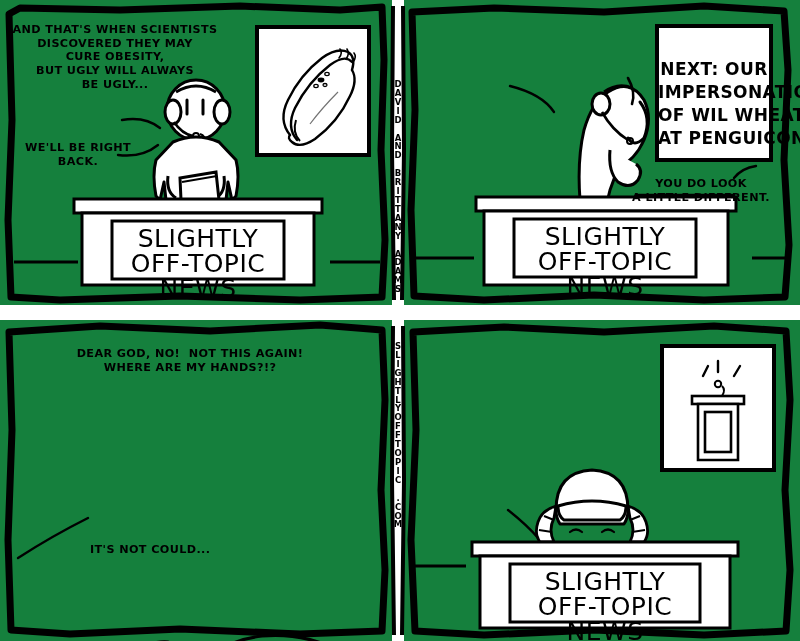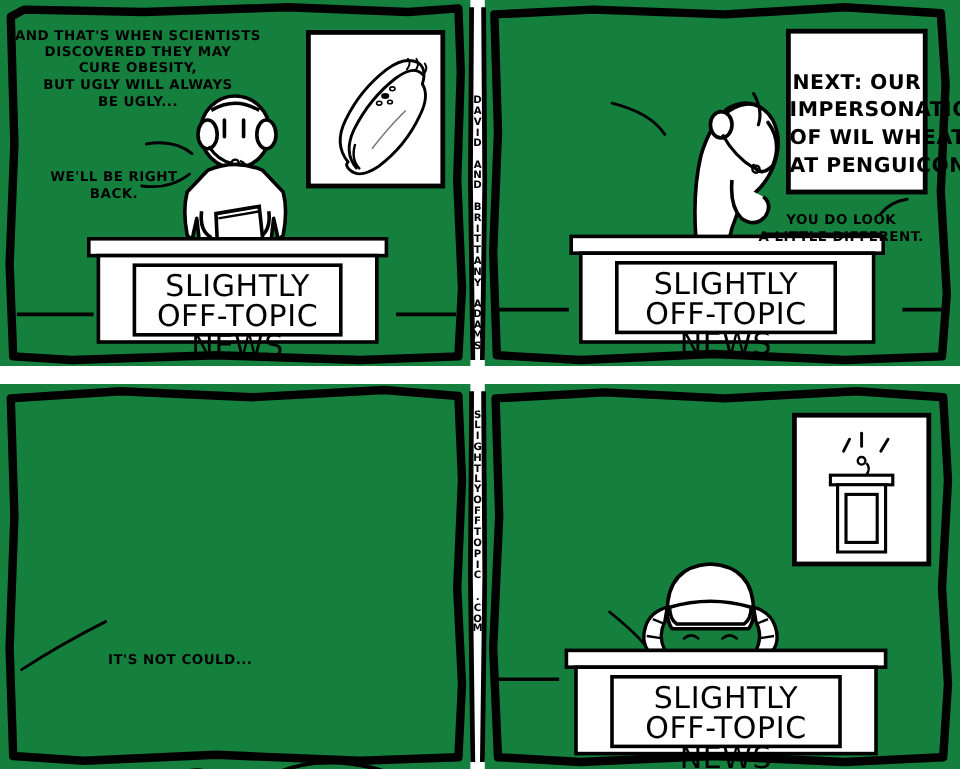--- a/index.html
+++ b/index.html
@@ -136,21 +136,21 @@
       <path d="M122,120 Q145,116 160,128" fill="none" stroke="#000" stroke-width="2.4" stroke-linecap="round"></path>
       <path d="M118,155 Q142,158 158,145" fill="none" stroke="#000" stroke-width="2.4" stroke-linecap="round"></path>
     </svg>
 
     <div class="comic-text dialog" style="left:10px; top:23px; width:210px;">AND THAT'S WHEN SCIENTISTS
 DISCOVERED THEY MAY
 CURE OBESITY,
 BUT UGLY WILL ALWAYS
 BE UGLY...</div>
 
-    <div class="comic-text dialog" style="left:18px; top:141px; width:120px;margin-left:17px;">WE'LL BE RIGHT
+    <div class="comic-text dialog" style="left:18px; top:141px; width:120px;">WE'LL BE RIGHT
 BACK.</div>
 
     <div class="comic-text desk-sign-text" style="left:112px; top:226px; width:172px;">SLIGHTLY
 OFF-TOPIC
 NEWS</div>
   </div>
 
   <div class="panel" style="left:404px; top:0px; width:396px; height:305px;">
     <svg width="396" height="305" viewBox="0 0 396 305">
       <path d="M8,12 L90,8 L200,12 L300,6 L380,11 L384,70 L380,160 L385,245 L381,297
@@ -226,20 +226,22 @@
         <path d="M388,372 Q372,388 350,412 Q318,448 298,486 Q288,506 284,520" fill="none" stroke="#000" stroke-width="3.2" stroke-linecap="round"></path>
       </g>
 
       <path d="M92,520 Q78,534 48,548 Q30,556 12,560" fill="none" stroke="#000" stroke-width="3.2" stroke-linecap="round"></path>
       <path d="M284,520 Q304,534 336,548 Q360,556 382,560" fill="none" stroke="#000" stroke-width="3.2" stroke-linecap="round"></path>
 
       <path d="M18,238 Q52,216 88,198" fill="none" stroke="#000" stroke-width="2.4" stroke-linecap="round"></path>
       <path d="M38,616 Q74,600 110,588" fill="none" stroke="#000" stroke-width="2.4" stroke-linecap="round"></path>
     </svg>
 
+    <div class="comic-text dialog" style="left:40px; top:27px; width:300px;">DEAR GOD, NO!  NOT THIS AGAIN!
+WHERE ARE MY HANDS?!?</div>
 
     <div class="comic-text dialog" style="left:90px; top:223px; width:160px; text-align:left;">IT'S NOT COULD...</div>
   </div>
 
   <div class="panel" style="left:404px; top:320px; width:396px; height:321px;">
     <svg width="396" height="321" viewBox="0 0 396 321">
       <path d="M9,12 L100,7 L200,12 L310,6 L382,11 L386,80 L381,170 L386,250 L382,311
                L300,315 L190,310 L80,315 L11,311 L7,220 L12,110 L9,12 Z" fill="none" stroke="#000" stroke-width="7" stroke-linejoin="round"></path>
 
       <path d="M10,246 L62,246" stroke="#000" stroke-width="3" fill="none"></path>

